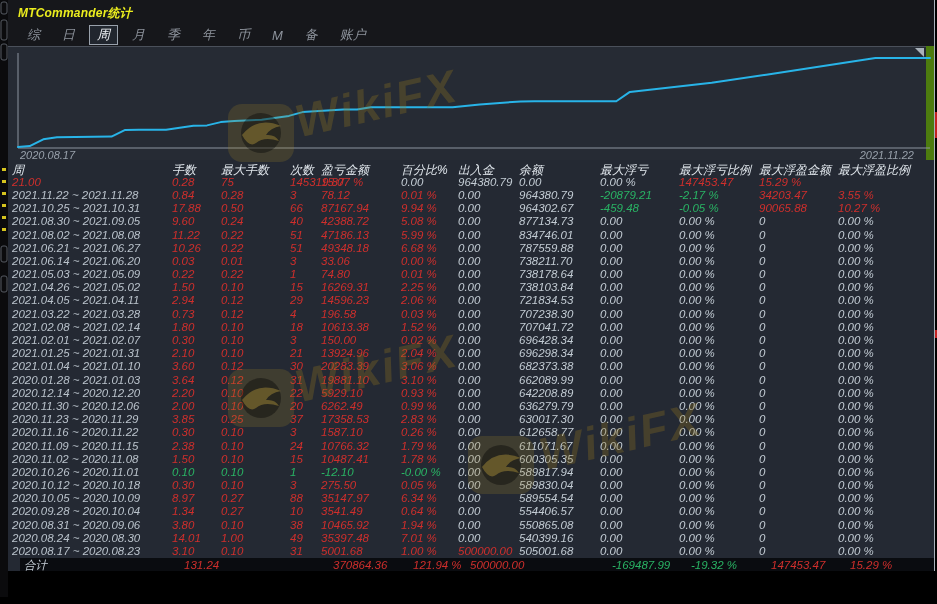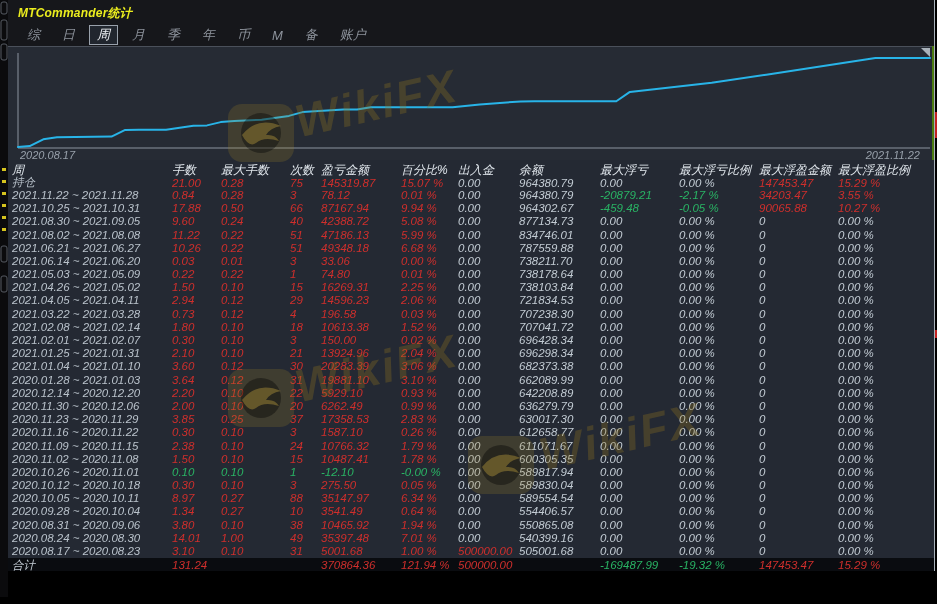--- a/index.html
+++ b/index.html
@@ -15,35 +15,35 @@
 
   .titlebar{position:absolute;left:0;top:0;right:0;height:24px;background:#16171b;}
   .title{position:absolute;left:10px;top:5px;color:#ecee1e;font-size:12px;font-weight:bold;letter-spacing:.2px;}
   .brand{position:absolute;right:8px;top:5px;color:#567ec6;font-size:12px;}
 
   .menubar{position:absolute;left:0;top:24px;right:0;height:22px;background:#16171b;
            display:flex;align-items:center;padding-left:8px;}
   .mi{color:#8d939c;font-size:13px;padding:1px 8px;margin:0 3px;cursor:default;}
   .mi.sel{color:#eef1f4;border:1px solid #99a1ab;background:#21262e;padding:0 7px;}
 
-  .chart-panel{position:absolute;left:0;top:46px;right:2px;height:114px;background:#262b34;
+  .chart-panel{position:absolute;left:0;top:46px;right:8px;height:114px;background:#262b34;
                border-top:1px solid #4a505a;}
   .chart-panel svg{position:absolute;left:0;top:0;}
   .xlab{position:absolute;bottom:0;font-size:11px;color:#98a1ab;}
   .xlab.start{left:12px;}
   .xlab.end{right:12px;}
   .tri{position:absolute;right:2px;top:1px;width:0;height:0;
        border-left:9px solid transparent;border-top:9px solid #a9b2ba;}
 
   .table-panel{position:absolute;left:0;top:160px;right:0;bottom:0;background:#242933;
                display:flex;flex-direction:column;padding-top:2px;}
   .trow{display:grid;grid-template-columns:160px 49px 69px 31px 80px 57px 61px 81px 79px 80px 79px 1fr;
         padding-left:4px;font-size:11.5px;white-space:nowrap;flex:1;align-items:center;min-height:0;}
   .trow.header{font-size:12px;}
-  .trow.total{background:#0a0c10;}
+  .trow.total{background:#0a0c10;margin-left:12px;}
   .cell{overflow:visible;}
   .ch{color:#e2e8ee;}
   .cd{color:#b9c2cb;}
   .cr{color:#cf2f2c;}
   .cg{color:#29b364;}
   .cw{color:#c3ccd4;}
 
   
   .wm-logo{position:absolute;width:66px;height:58px;opacity:.9;pointer-events:none;}
   .wm-text{position:absolute;font-size:46px;font-weight:bold;font-style:italic;
@@ -112,21 +112,20 @@
         <div class="cell ch">盈亏金额</div>
         <div class="cell ch">百分比%</div>
         <div class="cell ch">出入金</div>
         <div class="cell ch">余额</div>
         <div class="cell ch">最大浮亏</div>
         <div class="cell ch">最大浮亏比例</div>
         <div class="cell ch">最大浮盈金额</div>
         <div class="cell ch">最大浮盈比例</div>
       </div>
       <div class="trow">
-        <div class="cell cd">持仓</div>
         <div class="cell cr">21.00</div>
         <div class="cell cr">0.28</div>
         <div class="cell cr">75</div>
         <div class="cell cr">145319.87</div>
         <div class="cell cr">15.07 %</div>
         <div class="cell cw">0.00</div>
         <div class="cell cw">964380.79</div>
         <div class="cell cw">0.00</div>
         <div class="cell cw">0.00 %</div>
         <div class="cell cr">147453.47</div>
@@ -448,21 +447,21 @@
         <div class="cell cr">275.50</div>
         <div class="cell cr">0.05 %</div>
         <div class="cell cw">0.00</div>
         <div class="cell cw">589830.04</div>
         <div class="cell cw">0.00</div>
         <div class="cell cw">0.00 %</div>
         <div class="cell cw">0</div>
         <div class="cell cw">0.00 %</div>
       </div>
       <div class="trow">
-        <div class="cell cd">2020.10.05 ~ 2020.10.11</div>
+        <div class="cell cd">2020.10.05 ~ 2020.10.09</div>
         <div class="cell cr">8.97</div>
         <div class="cell cr">0.27</div>
         <div class="cell cr">88</div>
         <div class="cell cr">35147.97</div>
         <div class="cell cr">6.34 %</div>
         <div class="cell cw">0.00</div>
         <div class="cell cw">589554.54</div>
         <div class="cell cw">0.00</div>
         <div class="cell cw">0.00 %</div>
         <div class="cell cw">0</div>

